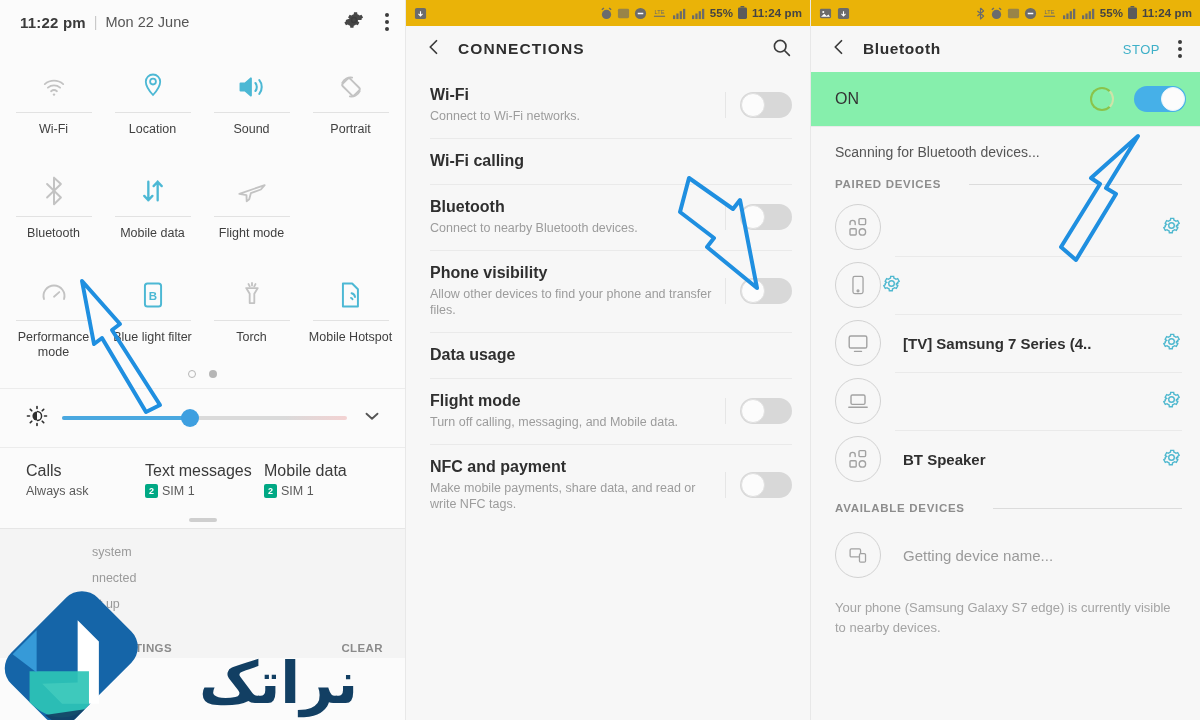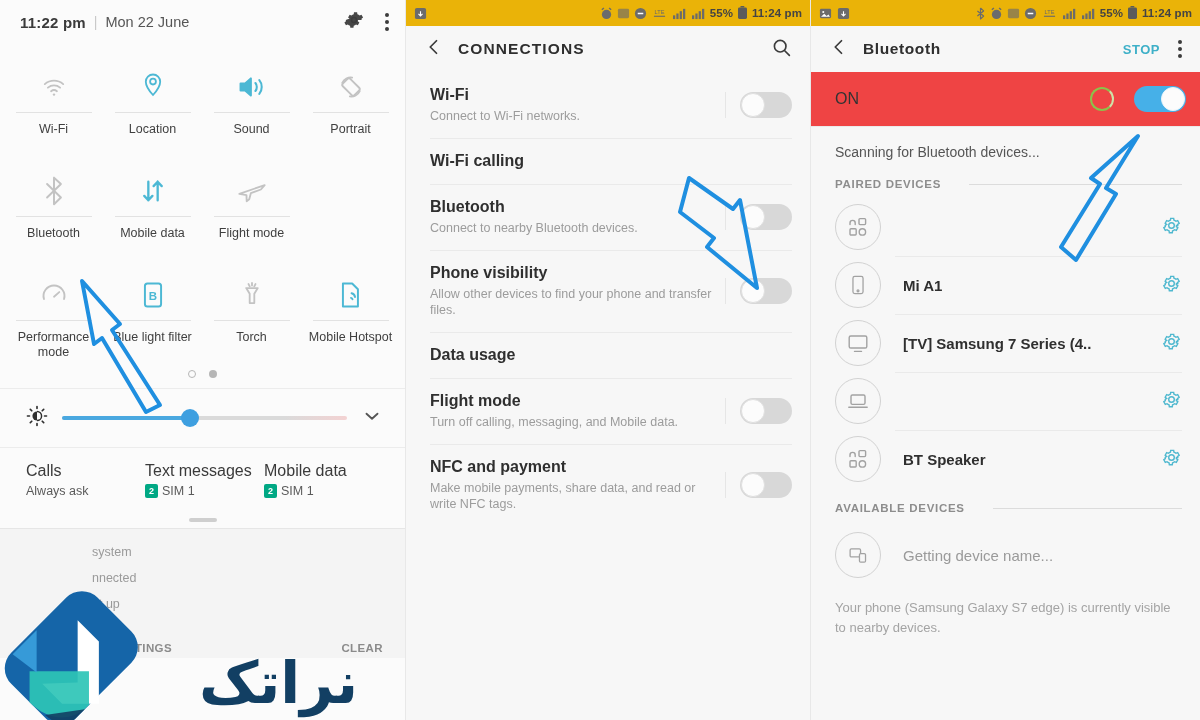--- a/index.html
+++ b/index.html
@@ -95,21 +95,21 @@
   .sb-right { margin-left: auto; display:flex; gap: 4px; align-items:center; }
   .sb-txt { font-size: 11.5px; color:#444; font-weight: bold; letter-spacing: .1px;}
 
   .appbar {
     height: 46px; display: flex; align-items: center; gap: 14px;
     padding: 0 18px; background: #f7f7f7;
   }
   .appbar-title { font-size: 15.5px; font-weight: bold; color: #2e2e2e; letter-spacing: .6px; }
   .appbar-title.caps { letter-spacing: 1.1px; }
   .appbar-spacer { flex: 1; }
-  .stop-btn { font-size: 13px; font-weight: bold; color:#3eb0c8; letter-spacing: .5px; }
+  .stop-btn { font-size: 13px; font-weight: normal; color:#3eb0c8; letter-spacing: .5px; }
 
   .list { background: #f7f7f7; }
   .row {
     display: flex; align-items: center;
     padding: 14px 18px 14px 24px; position: relative;
   }
   .row + .row::before {
     content:""; position:absolute; left: 24px; right: 18px; top: 0; height: 1px; background: #eaeaea;
   }
   .row-texts { flex: 1; padding-right: 10px; }
@@ -127,21 +127,21 @@
   }
   .switch.on { background: #46b0e8; }
   .switch.on .knob { left: auto; right: 1px; border-color: #e8f4fb; }
   .switch-divider {
     width: 1px; height: 26px; background: #e6e6e6; margin-right: 14px; flex: none;
   }
 
   
   .onrow {
     display:flex; align-items:center; padding: 14px 14px 14px 24px;
-    border-bottom: 1px solid #eaeaea; background:#ef4444;
+    border-bottom: 1px solid #eaeaea; background:#86efac;
   }
   .onrow .lbl { font-size: 16px; color:#333; flex: 1; }
   .spinner {
     width: 24px; height: 24px; border-radius: 50%;
     border: 2px solid #8bc34a; border-right-color: #cfe3a8; margin-right: 20px; flex:none;
   }
   .scan-txt { font-size: 14px; color: #555; padding: 17px 24px 14px; }
   .section-head {
     display:flex; align-items:center; gap: 28px; padding: 4px 18px 8px 24px;
   }
@@ -641,21 +641,20 @@
         </span>
       </div>
 
       <div class="dev-row">
         <span class="dev-circle">
           <svg width="22" height="22" viewBox="0 0 24 24" fill="none" stroke="#a2a2a2" stroke-width="1.4">
               <rect x="6.5" y="2.6" width="11" height="18.8" rx="2"></rect>
               <circle cx="12" cy="18.4" r="1"></circle>
             </svg>
         </span>
-        <span class="dev-name">Mi A1</span>
         <span class="dev-gear">
           <svg width="21" height="21" viewBox="0 0 24 24" fill="none" stroke="#4fb8cf" stroke-width="1.6">
               <circle cx="12" cy="12" r="3.2"></circle>
               <path d="M19.2 12a7.2 7.2 0 00-.12-1.3l1.7-1.3-1.7-3-2 .8a7.2 7.2 0 00-2.3-1.3l-.3-2.1h-3.4l-.3 2.1a7.2 7.2 0 00-2.3 1.3l-2-.8-1.7 3 1.7 1.3A7.2 7.2 0 004.8 12c0 .44.04.87.12 1.3l-1.7 1.3 1.7 3 2-.8c.68.56 1.45 1 2.3 1.3l.3 2.1h3.4l.3-2.1a7.2 7.2 0 002.3-1.3l2 .8 1.7-3-1.7-1.3c.08-.43.12-.86.12-1.3z"></path>
             </svg>
         </span>
       </div>
 
       <div class="dev-row">
         <span class="dev-circle">

